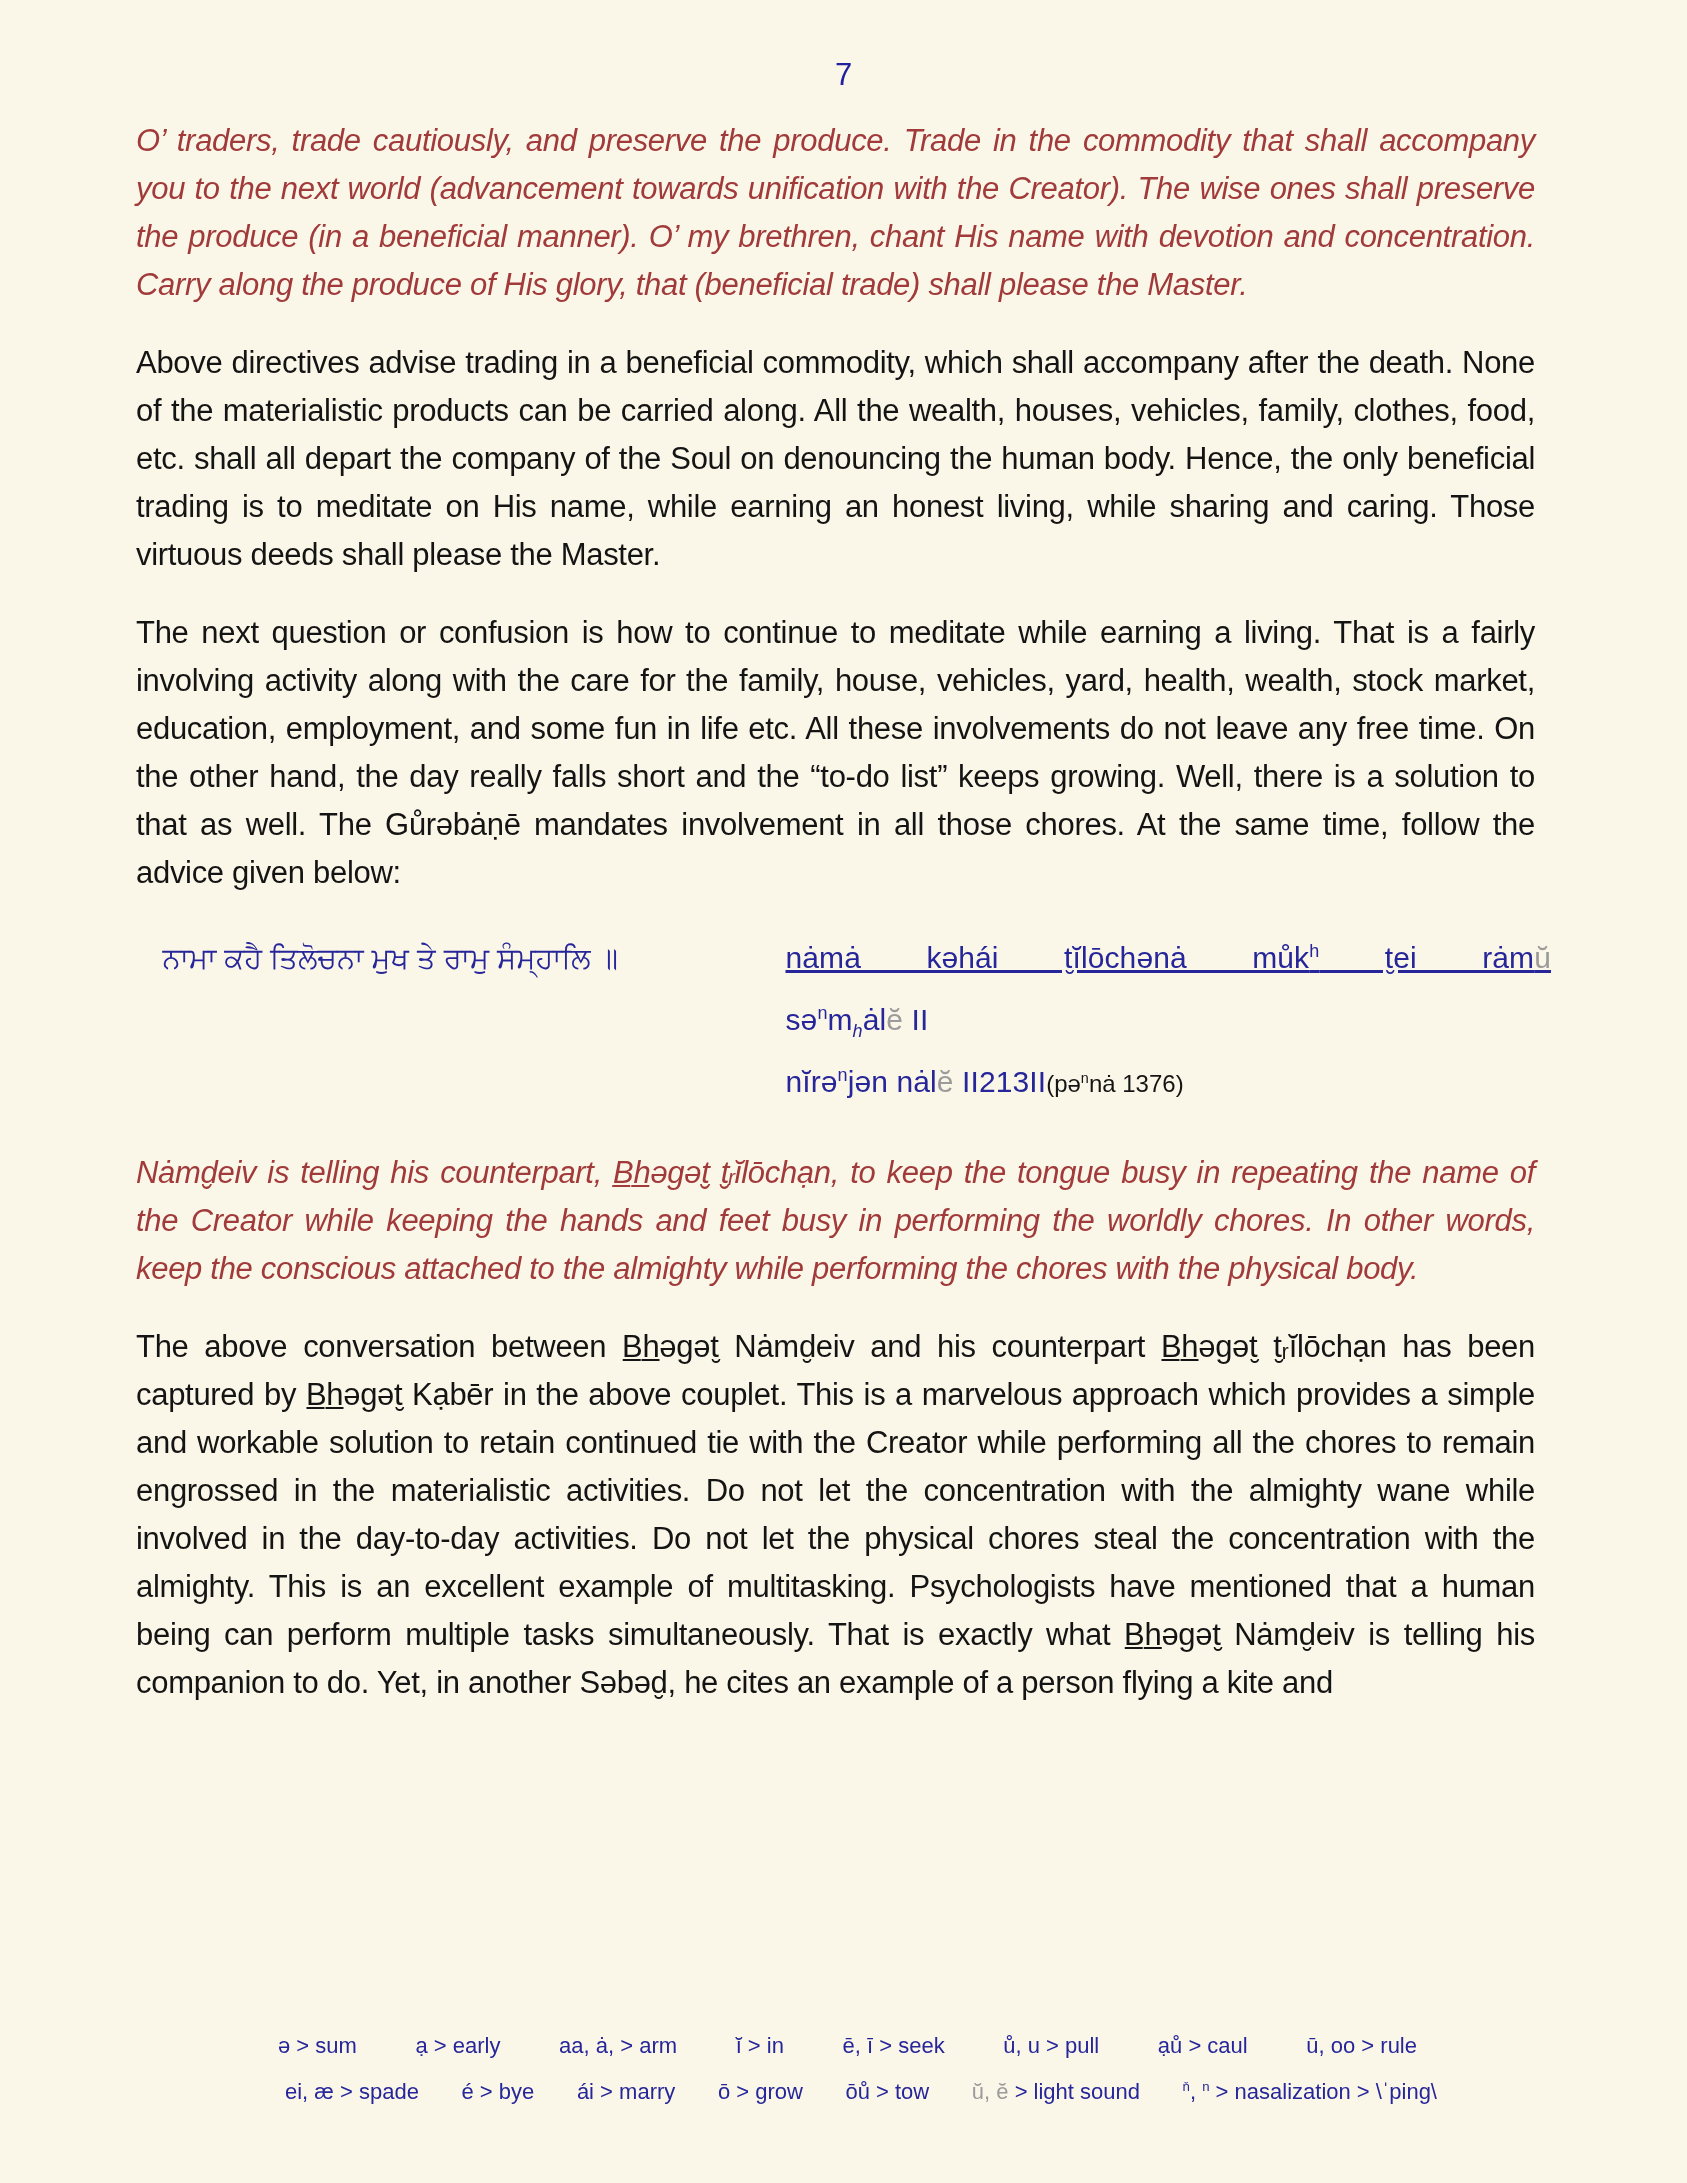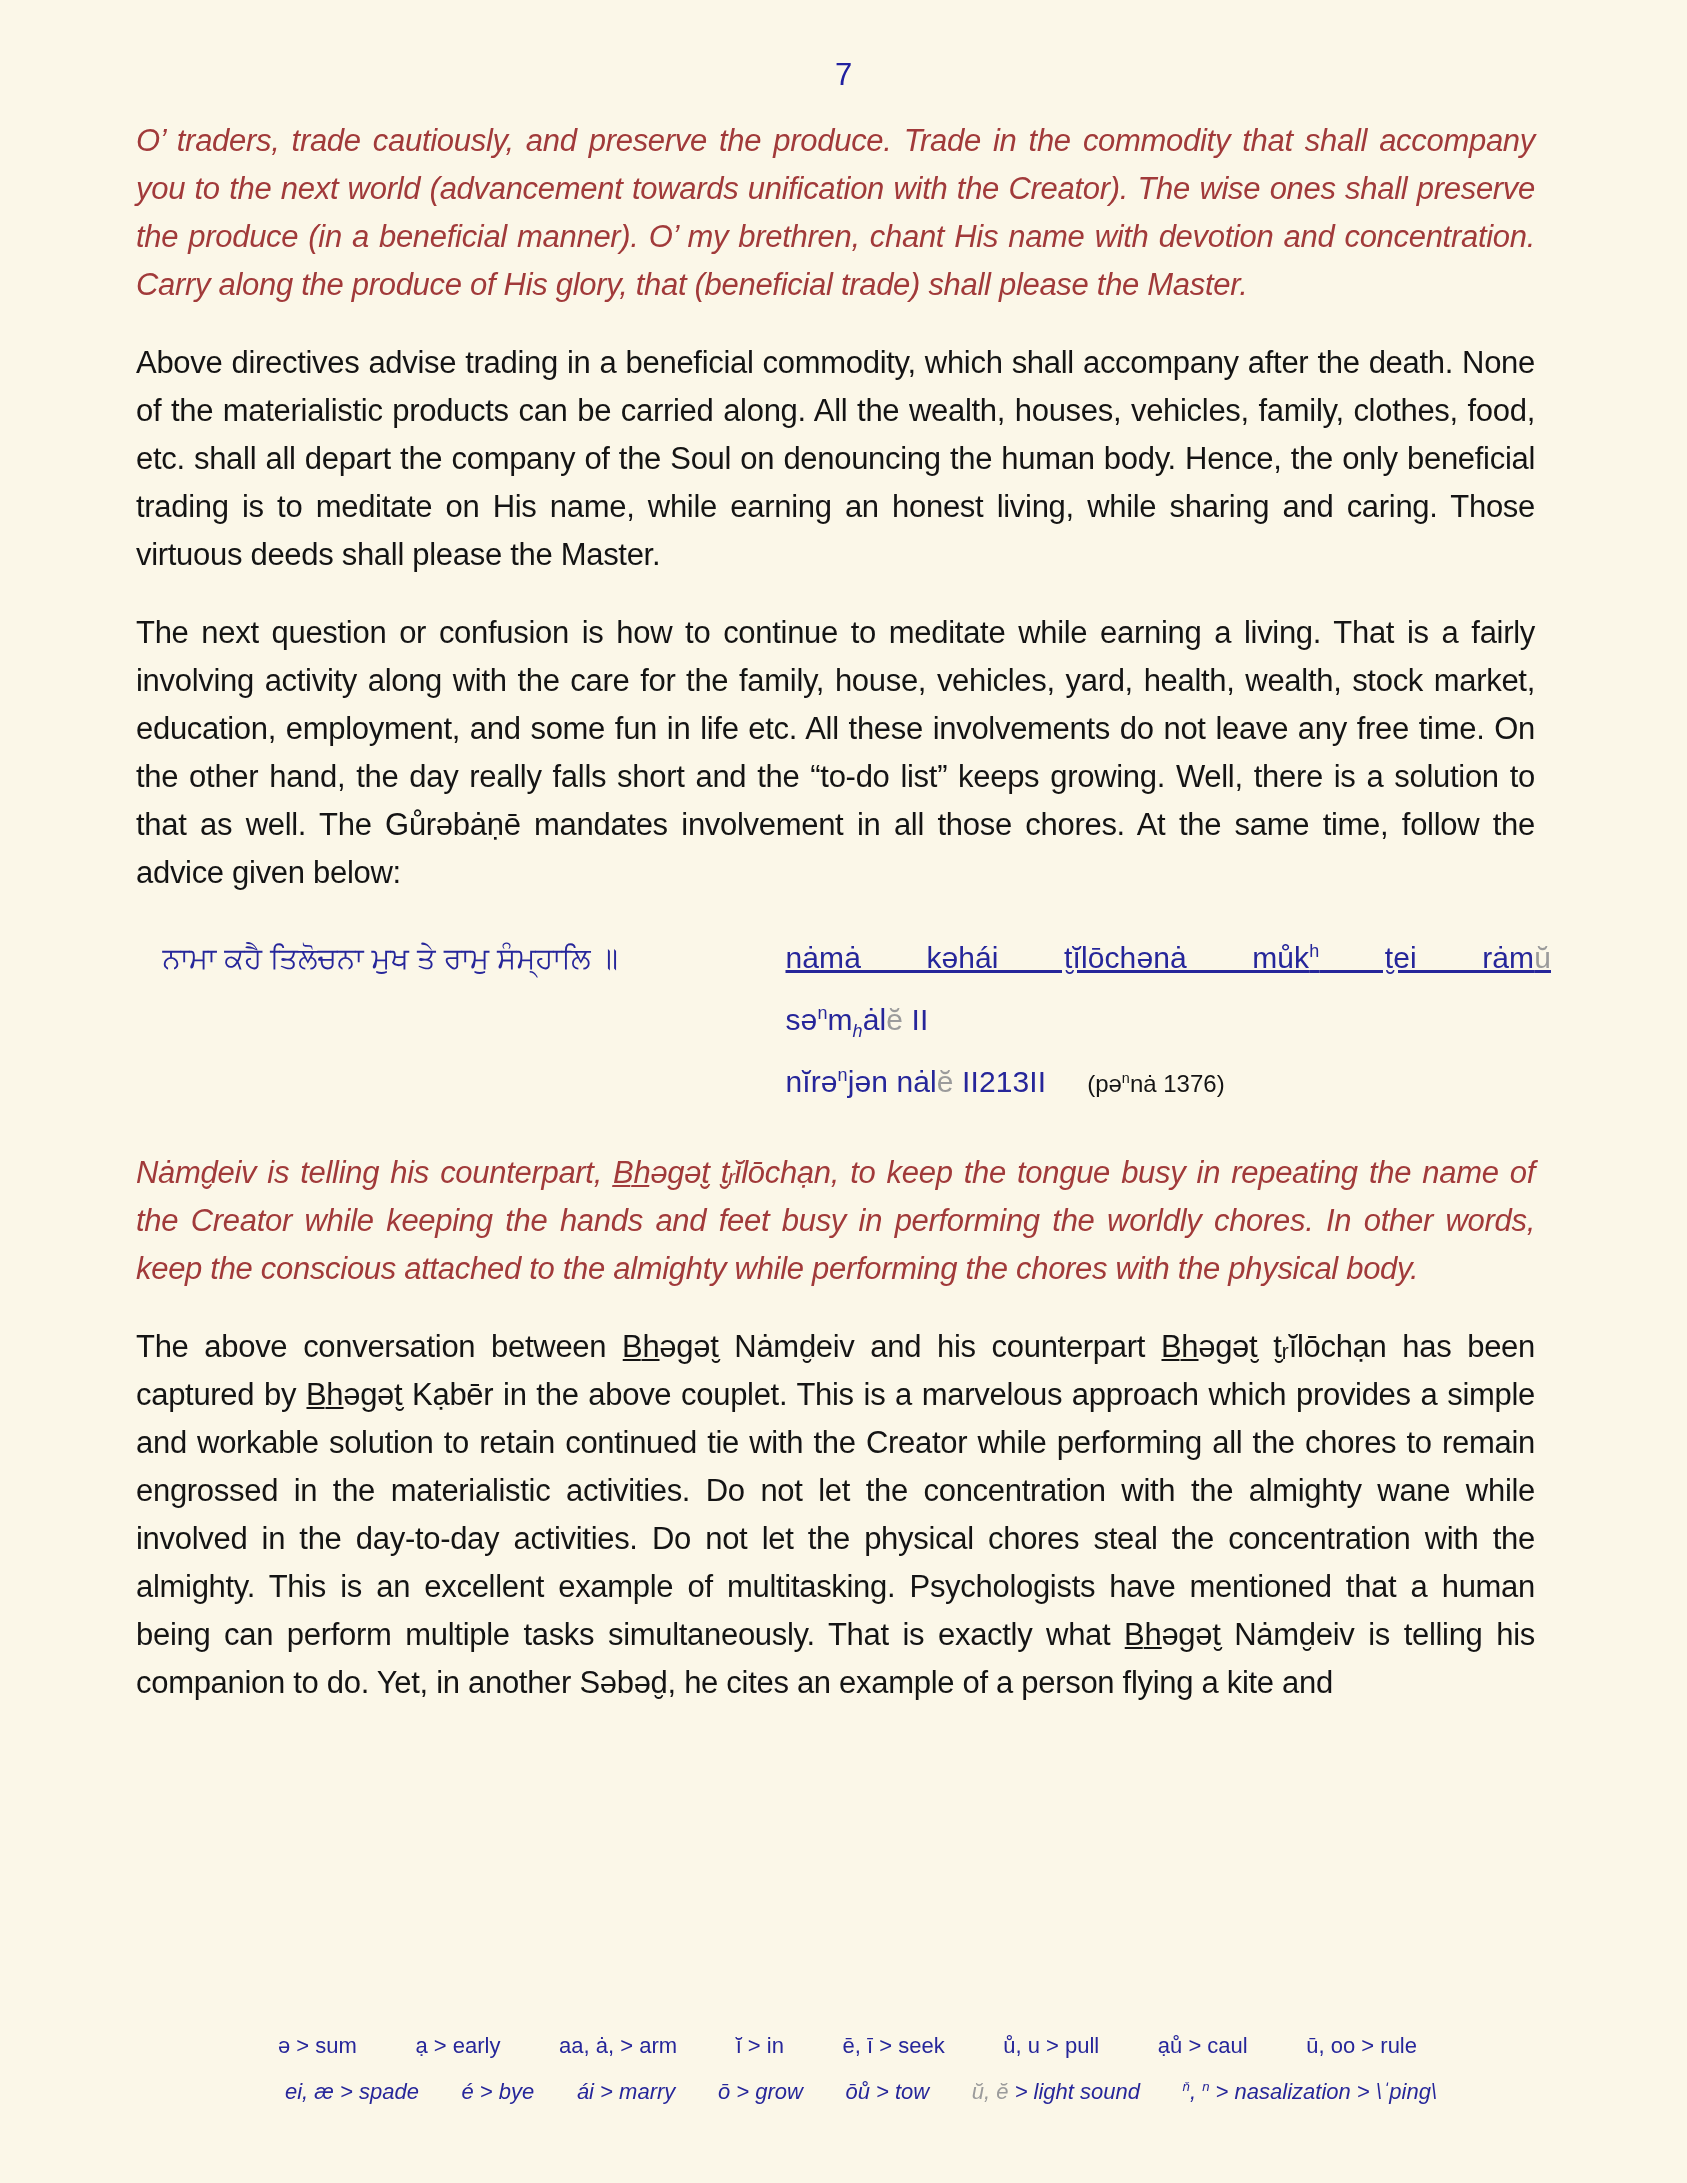--- a/index.html
+++ b/index.html
@@ -23,29 +23,29 @@
   
   .couplet{display:flex;margin:12px 0 34px 26.5px;gap:28px;}
   .g-col{flex:0 0 595px;color:#26269A;font-size:29px;line-height:62px;}
   .t-col{flex:1;color:#26269A;font-size:30px;line-height:62px;letter-spacing:0.1px;}
   .jfull{text-align:justify;text-align-last:justify;text-decoration:underline;}
   .sup{font-size:0.6em;vertical-align:super;line-height:0;}
   .sub{font-size:0.6em;vertical-align:sub;line-height:0;}
   .it{font-style:italic;}
   .gray{color:#9B9B9B;}
   .und{text-decoration:underline;text-underline-offset:5.3px;text-decoration-thickness:2px;}
-  .page-ref{color:#141414;font-size:24px;margin-left:41px;letter-spacing:0;}
+  .page-ref{color:#141414;font-size:24px;letter-spacing:0;}
   
   .pron{
     position:absolute;left:136px;right:128px;top:2023px;
     color:#26269A;font-size:22px;line-height:46px;
   }
   .pron-row{display:flex;justify-content:space-between;}
   .pron-row.r1{margin:0 142px 0 142px;}
-  .pron-row.r2{margin:0 122px 0 149px;font-style:italic;}
+  .pron-row.r2{margin:0 122px 0 149px;}
   .pron-item{white-space:nowrap;}
 </style>
 </head>
 <body>
 
 <div class="page">
 
   <div class="page-number">7</div>
 
   <p class="para quote">O’ traders, trade cautiously, and preserve the produce. Trade in the commodity that shall accompany you to the next world (advancement towards unification with the Creator). The wise ones shall preserve the produce (in a beneficial manner). O’ my brethren, chant His name with devotion and concentration. Carry along the produce of His glory, that (beneficial trade) shall please the Master.</p>

